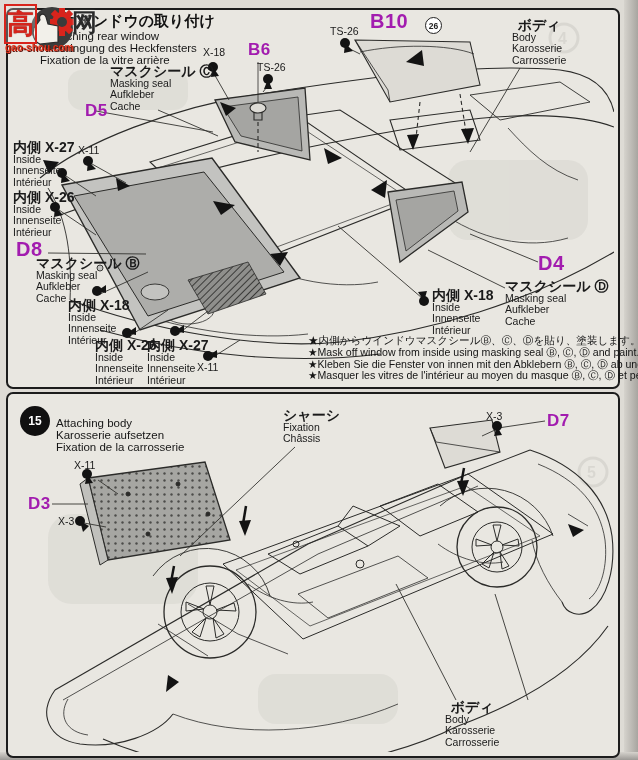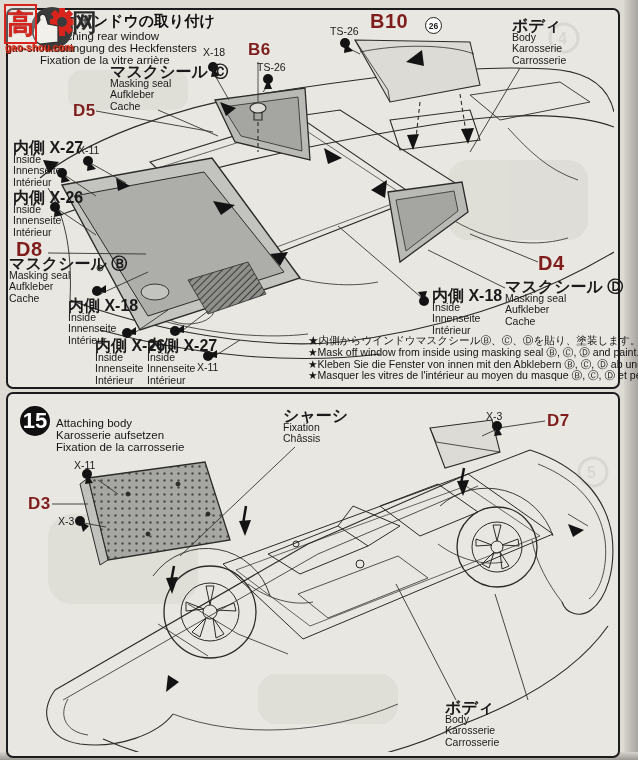--- a/index.html
+++ b/index.html
@@ -5,28 +5,28 @@
   html,body{margin:0;padding:0;}
   body{width:638px;height:760px;background:#b3b0aa;font-family:"Liberation Sans",sans-serif;overflow:hidden;}
   #page{position:relative;width:638px;height:760px;background:#dedbd5;}
   #page-edge-right{position:absolute;right:0;top:0;width:14px;height:760px;background:linear-gradient(to right,#d6d3cd,#a8a5a0);}
   #page-edge-bottom{position:absolute;left:0;bottom:0;width:638px;height:8px;background:linear-gradient(to bottom,#d6d3cd,#9c9995);}
   .panel{position:absolute;background:#e9e7e1;border:2px solid #1c1c1c;border-radius:7px;}
   #panel1{left:6px;top:8px;width:610px;height:377px;}
   #panel2{left:6px;top:392px;width:610px;height:362px;}
   .panel svg{position:absolute;left:0;top:0;}
   .lbl{position:absolute;font-size:10.5px;line-height:11.5px;color:#1a1a1a;white-space:nowrap;}
-  .lbl .jp{font-size:16px;font-weight:bold;}
-  .code{position:absolute;font-weight:bold;font-size:17px;color:#7f1d1d;white-space:nowrap;letter-spacing:.5px;}
+  .lbl .jp{font-size:14px;font-weight:bold;text-align:center;}
+  .code{position:absolute;font-weight:bold;font-size:17px;color:#a21caf;white-space:nowrap;letter-spacing:.5px;}
   .code.big{font-size:20px;}
   .title-jp{position:absolute;font-size:15px;font-weight:bold;color:#111;white-space:nowrap;}
   .title-sub{position:absolute;font-size:11.5px;line-height:12.5px;color:#161616;white-space:nowrap;}
   .notes{position:absolute;font-size:10.6px;line-height:11.8px;color:#141414;white-space:nowrap;}
   .stepnum{position:absolute;width:30px;height:30px;background:#101010;border-radius:50%;color:#fff;
-           font-weight:bold;font-size:22px;display:flex;align-items:center;justify-content:center;}
+           font-weight:bold;font-size:12px;display:flex;align-items:center;justify-content:center;}
   .circ26{position:absolute;width:15px;height:15px;border:1.3px solid #222;border-radius:50%;
           font-size:8.5px;font-weight:bold;color:#222;display:flex;align-items:center;justify-content:center;background:#ffffff;}
   #watermark{position:absolute;left:0px;top:2px;width:110px;height:60px;z-index:50;}
   #wm-char1{position:absolute;left:4px;top:2px;font-size:27px;font-weight:bold;color:#d8241c;text-shadow:0 0 1px #7c1410;border:2px solid #d8241c;padding:0 1px;background:rgba(255,255,255,.25);}
   #wm-char2{position:absolute;left:72px;top:4px;font-size:25px;font-weight:bold;color:#2a2a2a;text-shadow:0 0 2px #fff;}
   #wm-domain{position:absolute;left:5px;top:40px;font-size:10px;font-weight:bold;color:#e03018;text-shadow:1px 1px 0 #5c120c;}
 </style>
 </head>
 <body>
 
@@ -165,21 +165,21 @@
     <div class="title-sub" style="left:38px;top:32px">Anbringung des Heckfensters</div>
     <div class="title-sub" style="left:32px;top:44px">Fixation de la vitre arrière</div>
 
     <div class="lbl" style="left:102px;top:56px">
       <div class="jp">マスクシール Ⓒ</div>
       <div>Masking seal</div>
       <div>Aufkleber</div>
       <div>Cache</div>
     </div>
 
-    <div class="code" style="left:65px;top:91px">D5</div>
+    <div class="code" style="left:77px;top:91px">D5</div>
     <div class="lbl" style="left:195px;top:37px">X-18</div>
     <div class="code" style="left:240px;top:30px">B6</div>
     <div class="lbl" style="left:249px;top:52px">TS-26</div>
     <div class="code big" style="left:362px;top:0px">B10</div>
     <div class="lbl" style="left:322px;top:16px">TS-26</div>
     <div class="circ26" style="left:417px;top:7px">26</div>
 
     <div class="lbl" style="left:504px;top:10px">
       <div class="jp">ボディ</div>
       <div>Body</div>
@@ -194,21 +194,21 @@
       <div>Intérieur</div>
     </div>
     <div class="lbl" style="left:70px;top:135px">X-11</div>
     <div class="lbl" style="left:5px;top:182px">
       <div class="jp">内側 X-26</div>
       <div>Inside</div>
       <div>Innenseite</div>
       <div>Intérieur</div>
     </div>
     <div class="code big" style="left:8px;top:228px">D8</div>
-    <div class="lbl" style="left:1px;top:248px">
+    <div class="lbl" style="left:28px;top:248px">
       <div class="jp">マスクシール Ⓑ</div>
       <div>Masking seal</div>
       <div>Aufkleber</div>
       <div>Cache</div>
     </div>
     <div class="lbl" style="left:60px;top:290px">
       <div class="jp">内側 X-18</div>
       <div>Inside</div>
       <div>Innenseite</div>
       <div>Intérieur</div>

